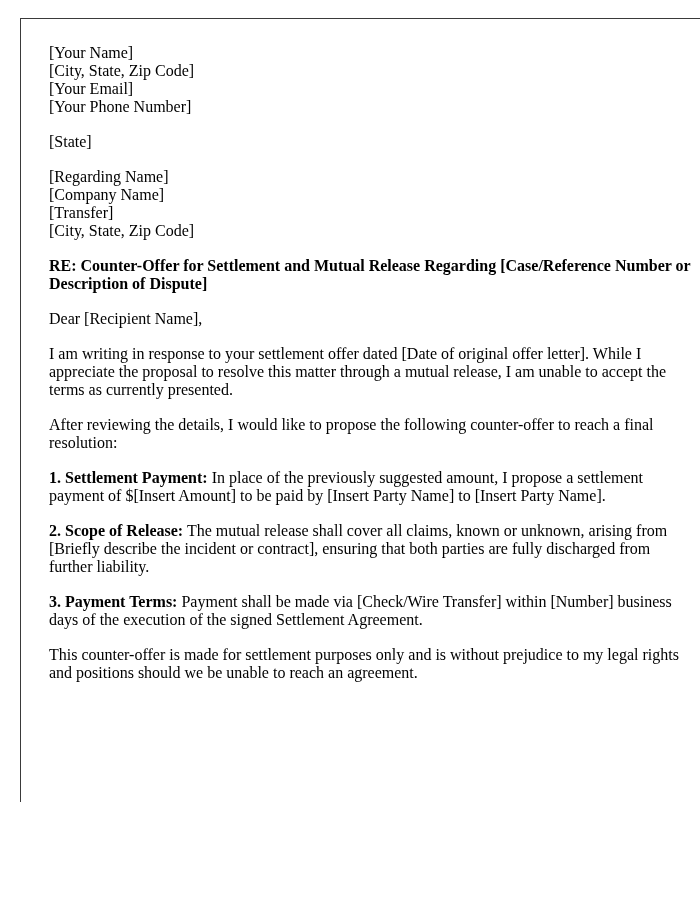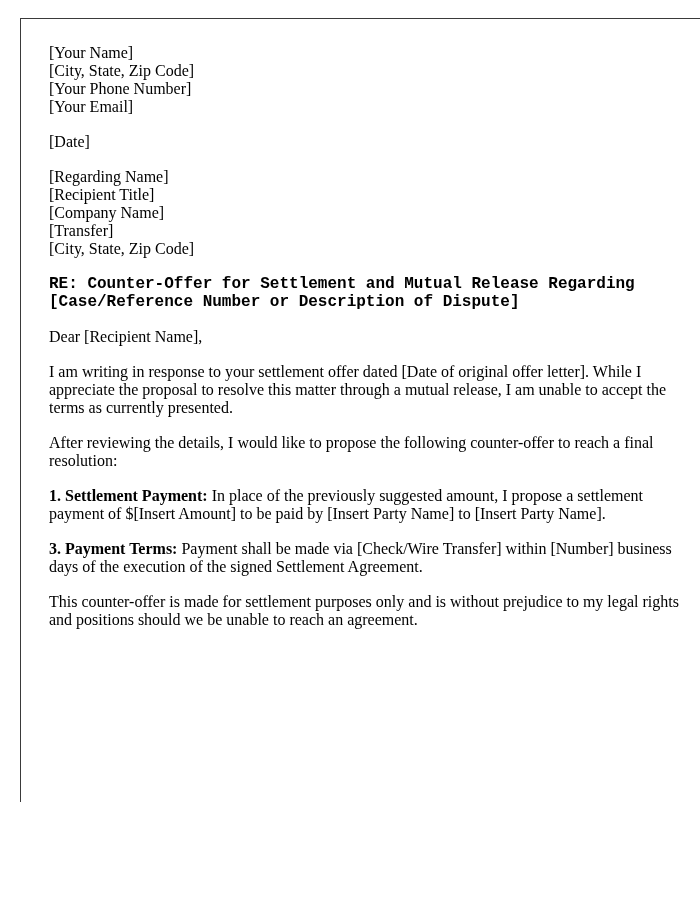--- a/index.html
+++ b/index.html
@@ -33,57 +33,56 @@
     margin: 17px 0;
   }
   .letter > :first-child {
     margin-top: 0;
   }
   .addr-line {
     margin: 0;
   }
   .subject {
     font-weight: bold;
-    font-family: Liberation Mono, monospace;
   }
   .term-label {
     font-weight: bold;
   }
 </style>
 </head>
 <body>
 
 <div class="letter">
 
   <div class="addr-block">
     <div class="addr-line">[Your Name]</div>
     <div class="addr-line">[City, State, Zip Code]</div>
+    <div class="addr-line">[Your Email]</div>
     <div class="addr-line">[Your Phone Number]</div>
-    <div class="addr-line">[Your Email]</div>
   </div>
 
-  <p>[Date]</p>
+  <p>[State]</p>
 
   <div class="addr-block">
     <div class="addr-line">[Regarding Name]</div>
-    <div class="addr-line">[Recipient Title]</div>
     <div class="addr-line">[Company Name]</div>
     <div class="addr-line">[Transfer]</div>
     <div class="addr-line">[City, State, Zip Code]</div>
   </div>
 
   <p class="subject">RE: Counter-Offer for Settlement and Mutual Release Regarding [Case/Reference Number or Description of Dispute]</p>
 
   <p>Dear [Recipient Name],</p>
 
   <p>I am writing in response to your settlement offer dated [Date of original offer letter]. While I appreciate the proposal to resolve this matter through a mutual release, I am unable to accept the terms as currently presented.</p>
 
   <p>After reviewing the details, I would like to propose the following counter-offer to reach a final resolution:</p>
 
   <p><span class="term-label">1. Settlement Payment:</span><span> In place of the previously suggested amount, I propose a settlement payment of $[Insert Amount] to be paid by [Insert Party Name] to [Insert Party Name].</span></p>
 
+  <p><span class="term-label">2. Scope of Release:</span><span> The mutual release shall cover all claims, known or unknown, arising from [Briefly describe the incident or contract], ensuring that both parties are fully discharged from further liability.</span></p>
 
   <p><span class="term-label">3. Payment Terms:</span><span> Payment shall be made via [Check/Wire Transfer] within [Number] business days of the execution of the signed Settlement Agreement.</span></p>
 
 
   <p>This counter-offer is made for settlement purposes only and is without prejudice to my legal rights and positions should we be unable to reach an agreement.</p>
 
 </div>
 
 </body></html>

